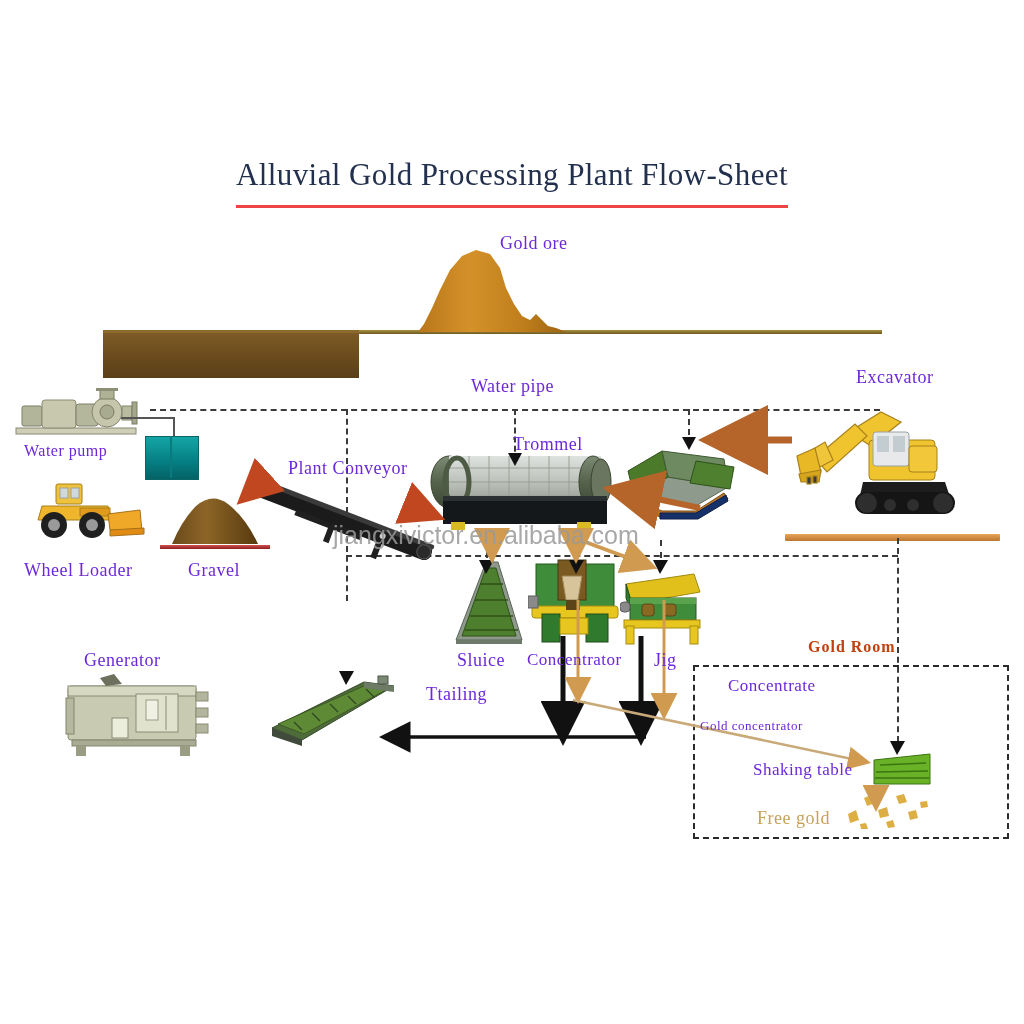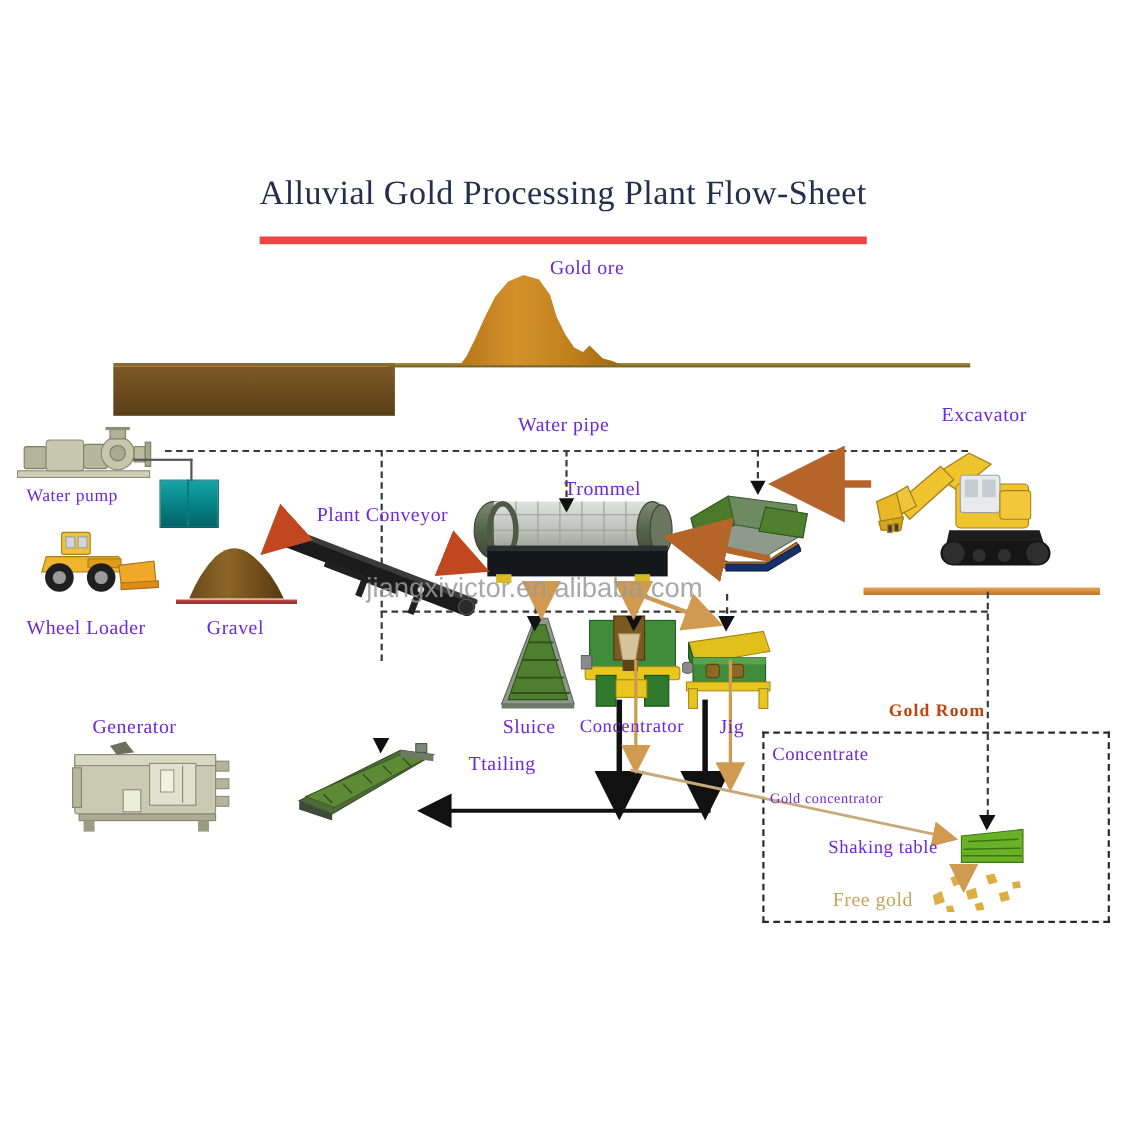--- a/index.html
+++ b/index.html
@@ -7,21 +7,21 @@
   #stage{position:relative;width:1024px;height:1024px;background:#ffffff;}
 
   .lbl{position:absolute;color:#6d28d9;font-family:"Liberation Serif",serif;white-space:nowrap;letter-spacing:.5px;}
 
   
   #title{
     position:absolute;left:0;top:157px;width:1024px;text-align:center;
     font-size:31px;color:#22304e;font-family:"Liberation Serif",serif;
     letter-spacing:.4px;
   }
-  #title span{display:inline-block;border-bottom:7px solid #ef4444;padding-bottom:22px;}
+  #title span{display:inline-block;border-bottom:3px solid #ef4444;padding-bottom:12px;}
 
   
   #ground-line{position:absolute;left:352px;top:330px;width:530px;height:4px;
     background:linear-gradient(180deg,#a9913f,#6b5a23);}
   #ground-block{position:absolute;left:103px;top:330px;width:256px;height:45px;
     background:linear-gradient(180deg,#7d5a26 0%,#6a4a1d 55%,#5a3f18 100%);
     border-top:3px solid #8c6a2c;}
   #ore-pile{position:absolute;left:410px;top:246px;width:180px;height:86px;}
   #excavator-ground{position:absolute;left:785px;top:534px;width:215px;height:7px;
     background:linear-gradient(180deg,#e7a45a,#b9762c);border-radius:1px;}
@@ -427,21 +427,21 @@
   <div class="lbl" style="left:390px;top:684px;font-size:18px;margin-left:36px;">Ttailing</div>
 
   <div class="lbl" style="left:457px;top:650px;font-size:18px;">Sluice</div>
 
   <div class="lbl" style="left:527px;top:650px;font-size:17px;">Concentrator</div>
 
   <div class="lbl" style="left:654px;top:650px;font-size:18px;">Jig</div>
 
   <div class="lbl" id="goldroom-title">Gold  Room</div>
 
-  <div class="lbl" style="left:702px;top:676px;font-size:17px;">Concentrate</div>
+  <div class="lbl" style="left:728px;top:676px;font-size:17px;">Concentrate</div>
 
   <div class="lbl" style="left:700px;top:718px;font-size:13px;">Gold concentrator</div>
 
   <div class="lbl" style="left:753px;top:760px;font-size:17px;">Shaking  table</div>
 
   <div class="lbl" style="left:757px;top:808px;font-size:18px;color:#c8a15a;">Free gold</div>
 
   <div id="watermark">jiangxivictor.en.alibaba.com</div>
 
 </div>

